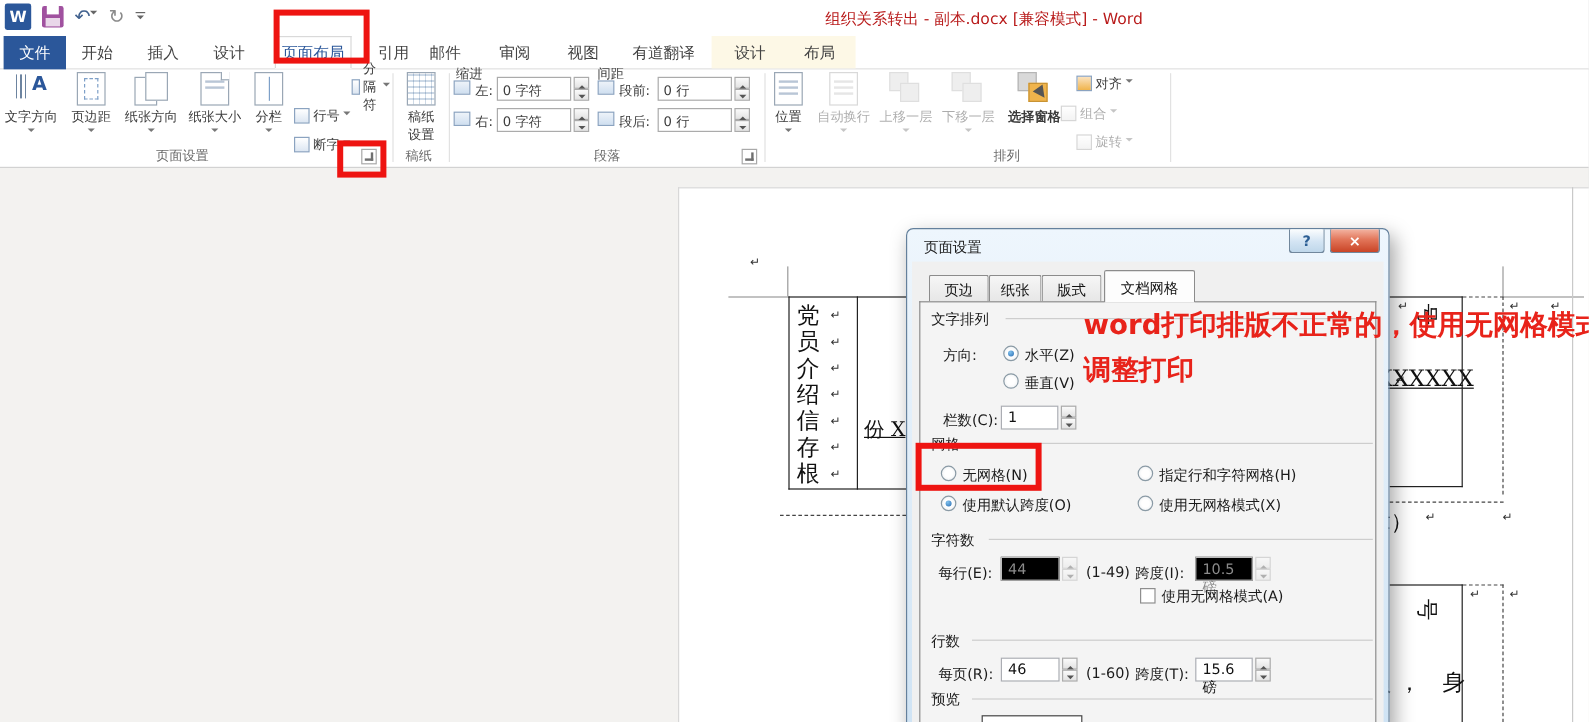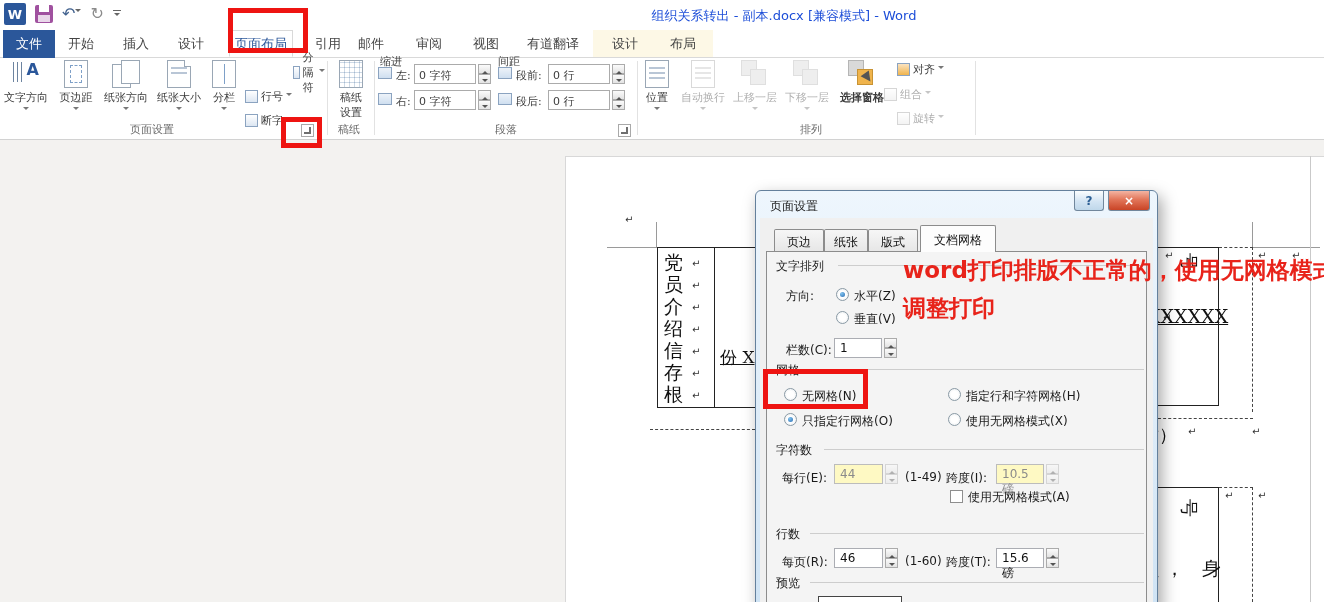--- a/index.html
+++ b/index.html
@@ -16,22 +16,22 @@
   .save-ic::before { content:""; position:absolute; left:4px; top:0; width:10px; height:7px; background:#fff; }
   .save-ic::after  { content:""; position:absolute; left:3px; bottom:1px; width:12px; height:7px; background:#e9d7e9; }
   .qglyph { font-size:16px; color:#41618e; line-height:18px; }
   .qglyph.gray { color:#8b8b8b; }
   .mini-caret { width:0; height:0; border:3px solid transparent; border-top-color:#666; margin-top:4px; }
   .qat-more { display:flex; flex-direction:column; align-items:center; }
   .qat-more .bar { width:8px; height:1px; background:#666; margin-bottom:2px; }
   .ctx-title { position:absolute; left:572px; top:0; width:136px; height:30px; background:#fdf3cd;
                border-top:3px solid #f1c40f; display:flex; align-items:center; justify-content:center;
                font-size:12px; color:#857640; }
-  .win-title { position:absolute; left:624px; top:7px; width:320px; text-align:center;
-               font-size:13px; color:#1d4ed8; white-space:nowrap; }
+  .win-title { position:absolute; left:660px; top:7px; width:320px; text-align:center;
+               font-size:13px; color:#b91c1c; white-space:nowrap; }
 
   
   .tabrow { position:absolute; left:0; top:30px; width:1324px; height:28px; background:#fff;
             border-bottom:1px solid #d9d9d9; }
   .ctx-tint { position:absolute; left:593px; top:0; width:120px; height:27px; background:#fdf8e6; }
   .ftab { position:absolute; left:3px; top:0; width:52px; height:28px; background:#2b579a; color:#fff;
           font-size:13px; display:flex; align-items:center; justify-content:center; }
   .rtab { position:absolute; top:0; height:27px; font-size:13px; color:#444; display:flex;
           align-items:center; justify-content:center; white-space:nowrap; }
   .rtab.active { background:#fff; color:#2b579a; border:1px solid #d9d9d9; border-bottom:1px solid #fff; }
@@ -121,21 +121,21 @@
            border:1px solid #8c8c8c; border-bottom:none; }
   .dcap { position:absolute; font-size:12px; color:#1a1a1a; white-space:nowrap; }
   .dcapline { position:absolute; height:1px; background:#cdcdcd; }
   .dlabel { position:absolute; font-size:12px; color:#1a1a1a; white-space:nowrap; }
   .radio { position:absolute; width:13px; height:13px; border-radius:50%;
            background:radial-gradient(#fff 40%,#e7ebee); border:1px solid #8a9aa5; }
   .radio.sel::after { content:""; position:absolute; left:3px; top:3px; width:5px; height:5px; border-radius:50%;
            background:radial-gradient(circle at 35% 30%, #7fc1ee, #2d6fb3); }
   .dspin { position:absolute; height:20px; border:1px solid #abadb3; background:#fff; font-size:12px;
            padding:2px 0 0 5px; }
-  .dspin.disv { background:#fef9c3; color:#8b8b8b; border-color:#bcbcbc; }
+  .dspin.disv { background:#000000; color:#8b8b8b; border-color:#bcbcbc; }
   .chk { position:absolute; width:13px; height:13px; background:#fff; border:1px solid #8e8e8e; }
   .prevbox { position:absolute; border:1px solid #444; background:#fff; }
 
   
   .redbox { position:absolute; border:5px solid #ee1411; z-index:10; }
   .redtext { position:absolute; color:#e8231a; font-size:23px; font-weight:bold; white-space:nowrap; z-index:10; }
 </style>
 </head>
 <body>
 
@@ -324,21 +324,21 @@
     <div class="smallrow dis" style="left:884px;top:26px;width:72px;">
       <span class="sm-ic"></span>
       <span>组合</span>
         <span class="caret" style="margin-top:0"></span>
     </div>
     <div class="smallrow dis" style="left:897px;top:50px;width:72px;">
       <span class="sm-ic"></span>
       <span>旋转</span>
         <span class="caret" style="margin-top:0"></span>
     </div>
-    <div class="grp-label" style="left:800px;">排列</div>
+    <div class="grp-label" style="left:828px;">排列</div>
     <div class="vsep" style="left:975px;"></div>
   </div>
 
   <div class="docarea">
     <div class="page"></div>
   </div>
 
   <div class="doclayer">
 
     <span class="pilcrow" style="left:625px;top:214px;">↵</span>
@@ -424,21 +424,21 @@
           <span class="d"></span>
         </div>
 
       <div class="dcap" style="left:16px;top:144px;">网格</div>
       <div class="dcapline" style="left:50px;top:151px;width:334px;"></div>
       <span class="radio" style="left:24px;top:170px;"></span>
       <div class="dlabel" style="left:42px;top:170px;">无网格(N)</div>
       <span class="radio" style="left:188px;top:170px;"></span>
       <div class="dlabel" style="left:206px;top:170px;">指定行和字符网格(H)</div>
       <span class="radio sel" style="left:24px;top:195px;"></span>
-      <div class="dlabel" style="left:42px;top:195px;">只指定行网格(O)</div>
+      <div class="dlabel" style="left:42px;top:195px;">使用默认跨度(O)</div>
       <span class="radio" style="left:188px;top:195px;"></span>
       <div class="dlabel" style="left:206px;top:195px;">使用无网格模式(X)</div>
 
       <div class="dcap" style="left:16px;top:224px;">字符数</div>
       <div class="dcapline" style="left:64px;top:231px;width:320px;"></div>
       <div class="dlabel" style="left:22px;top:252px;">每行(E):</div>
       <div class="dspin disv" style="left:74px;top:246px;width:49px;">44</div>
       <div class="spnstack dis" style="left:125px;top:246px;">
           <span class="u"></span>
           <span class="d"></span>

